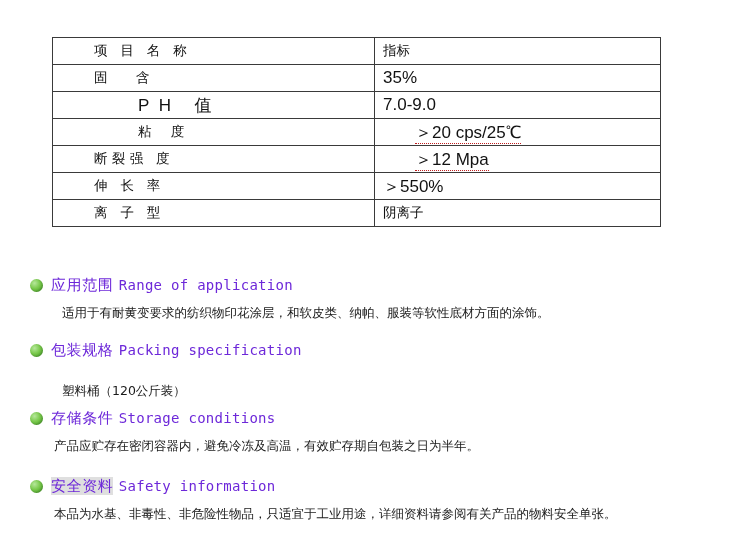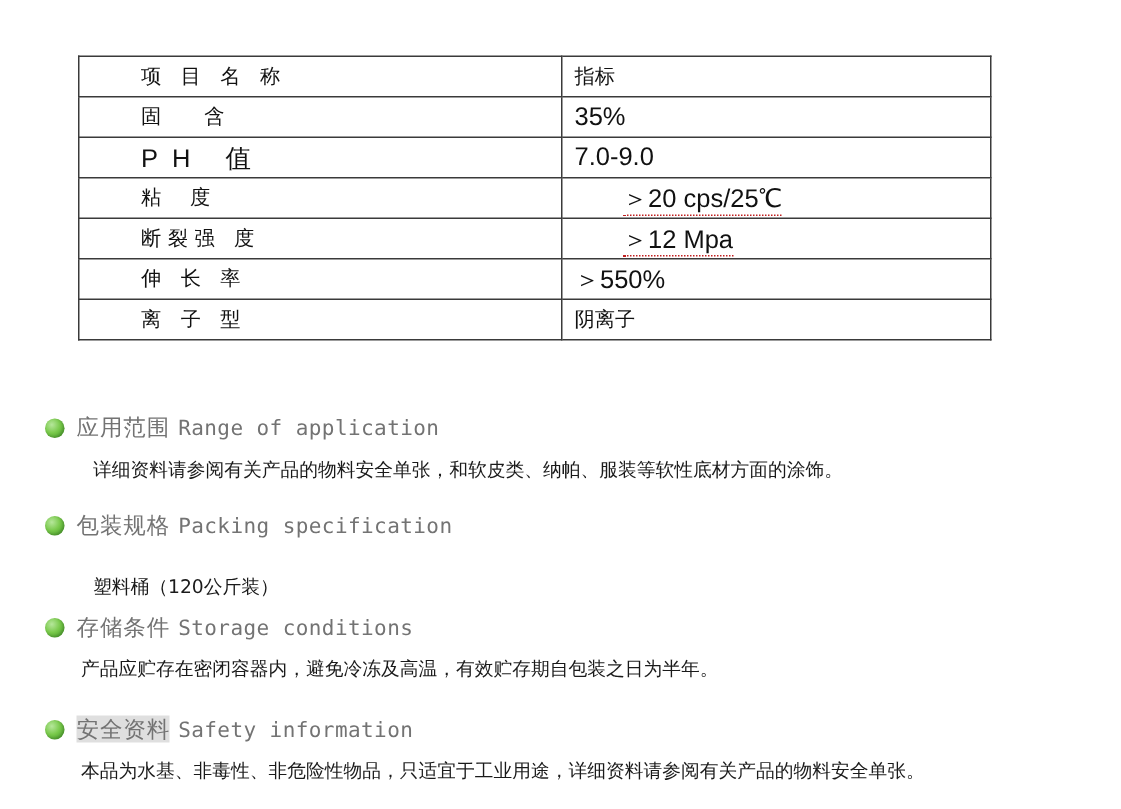--- a/index.html
+++ b/index.html
@@ -47,20 +47,21 @@
     width: 269px;
   }
   .sp-wide {
     letter-spacing: 0.32em;
   }
   .sp-xwide {
     letter-spacing: 0.9em;
   }
   .sp-mid {
     letter-spacing: 0.55em;
+    margin-left: 44px;
   }
   .mono {
     font-family: Liberation Sans, sans-serif;
     font-size: 17px;
   }
   .underline-red {
     text-decoration: none;
     border-bottom: 1px dotted #c02020;
     padding-bottom: 1px;
     margin-left: 32px;
@@ -81,21 +82,21 @@
   .bullet {
     width: 13px;
     height: 13px;
     border-radius: 50%;
     background: radial-gradient(circle at 35% 32%, #b6e79b 0%, #79c94b 45%, #3e9a23 100%);
     box-shadow: inset -1px -1px 2px rgba(0,0,0,0.18);
     flex: 0 0 auto;
   }
   .sec-title {
     font-size: 15px;
-    color: #737373;
+    color: #6d28d9;
     font-family: "DejaVu Sans", "Liberation Sans", sans-serif;
     letter-spacing: 0.04em;
     white-space: nowrap;
   }
   .sec-title .en {
     font-family: "DejaVu Sans Mono", "Liberation Mono", monospace;
     font-size: 14px;
     letter-spacing: 0.02em;
   }
   .sec-title.highlighted .zh {
@@ -192,21 +193,21 @@
   </table>
 
   <div class="section" id="sec-application">
     <div class="sec-head">
       <span class="bullet"></span>
       <span class="sec-title">
         <span class="zh">应用范围</span>
         <span class="en">Range of application</span>
       </span>
     </div>
-    <div class="sec-body indent-1">详细资料请参阅有关产品的物料安全单张，和软皮类、纳帕、服装等软性底材方面的涂饰。</div>
+    <div class="sec-body indent-1">适用于有耐黄变要求的纺织物印花涂层，和软皮类、纳帕、服装等软性底材方面的涂饰。</div>
   </div>
 
   <div class="section" id="sec-packaging">
     <div class="sec-head">
       <span class="bullet"></span>
       <span class="sec-title">
         <span class="zh">包装规格</span>
         <span class="en">Packing specification</span>
       </span>
     </div>

